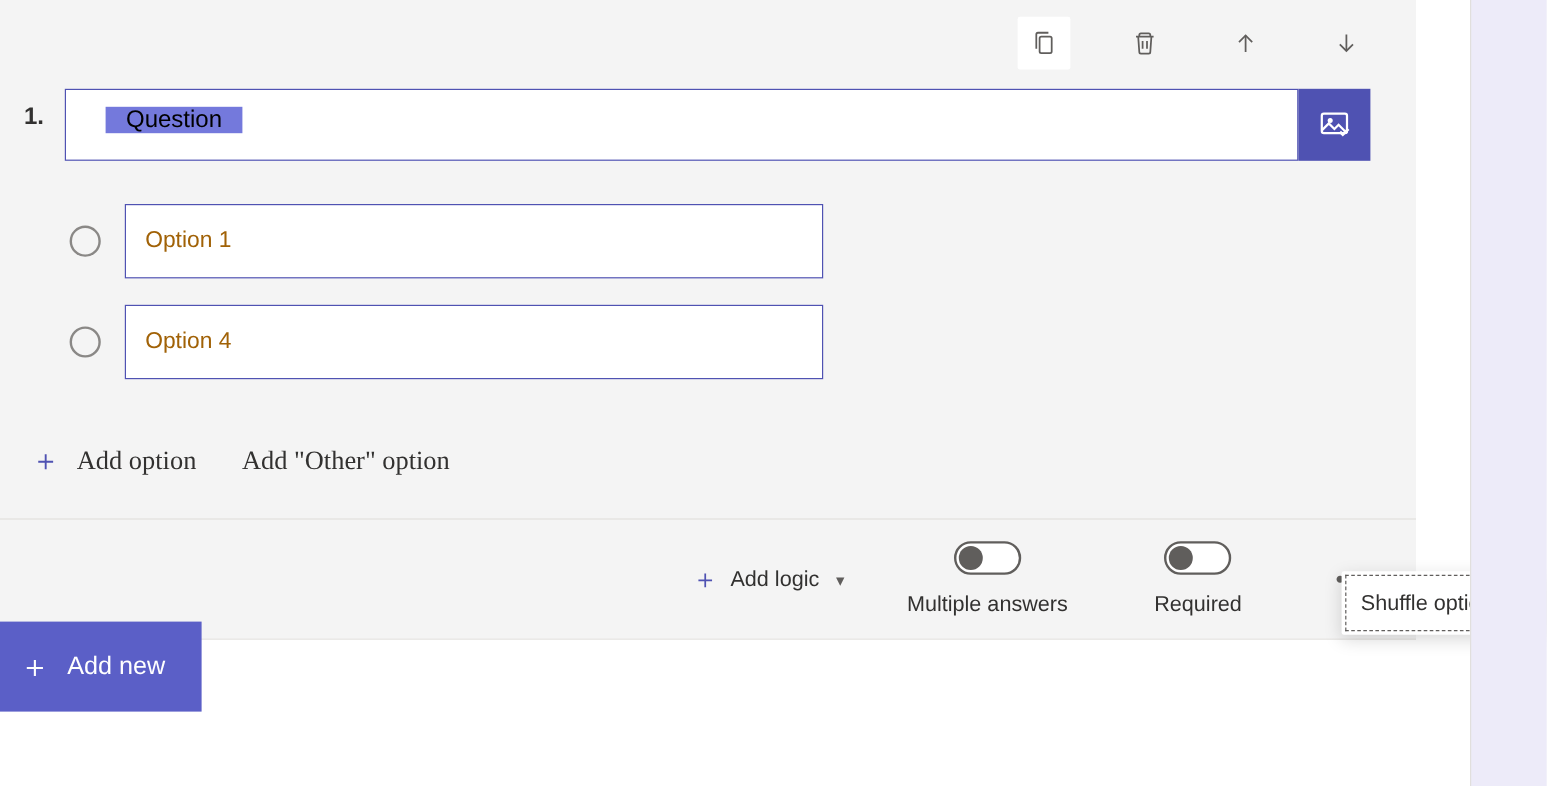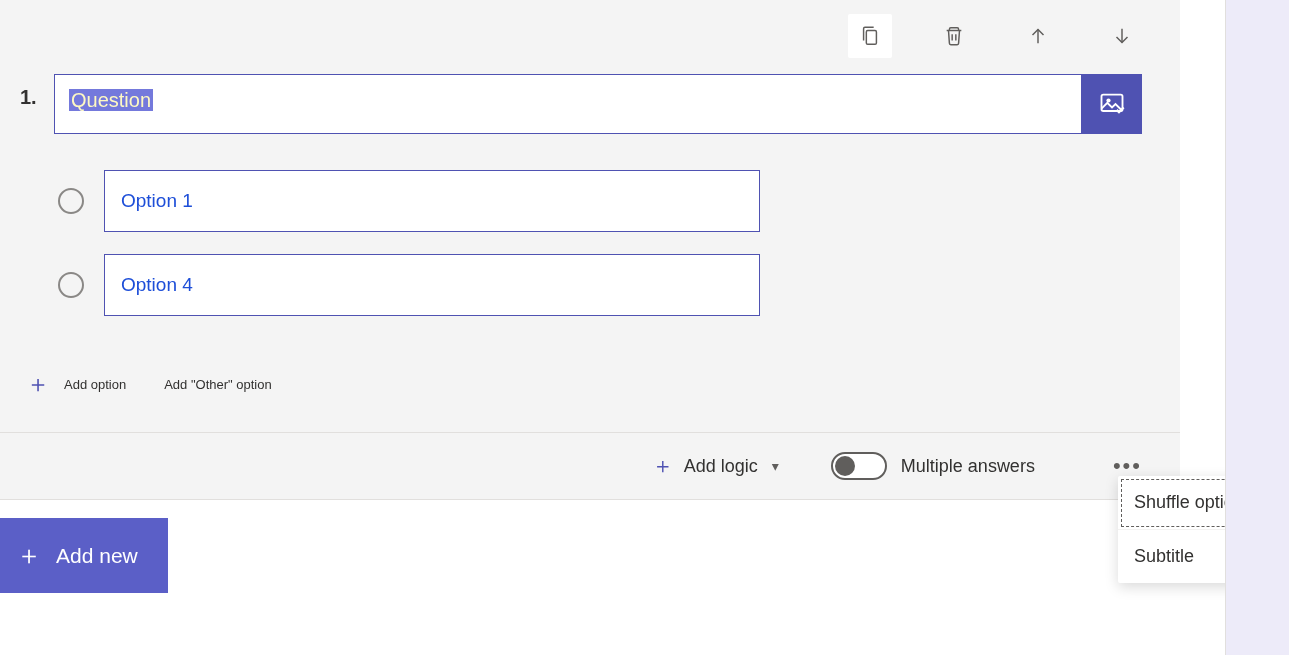--- a/index.html
+++ b/index.html
@@ -62,22 +62,23 @@
     .q-input {
       flex: 1;
       border: 1px solid #4f52b2;
       background: #ffffff;
       padding: 14px 14px;
       font-size: 20px;
       height: 60px;
     }
     .q-input .selected {
       background: #7479dc;
-      color: #fef9c3;
-      padding: 0 2px;
+      color: #000000;
+      padding: 0 17px;
+      margin-left: 19px;
     }
     .media-btn {
       width: 60px;
       background: #4f52b2;
       display: flex;
       align-items: center;
       justify-content: center;
       cursor: pointer;
       color: #ffffff;
     }
@@ -92,45 +93,46 @@
     }
     .radio {
       width: 26px;
       height: 26px;
       border: 2px solid #8a8886;
       border-radius: 50%;
       margin-right: 20px;
       flex-shrink: 0;
     }
     .opt-input {
-      width: 656px;
+      width: 582px;
       height: 62px;
       border: 1px solid #4f52b2;
       background: #ffffff;
       padding: 0 16px;
       font-size: 19px;
-      color: #1d4ed8;
+      color: #a16207;
       display: flex;
       align-items: center;
     }
     .add-row {
       display: flex;
       align-items: center;
       gap: 14px;
       padding: 22px 0 32px 26px;
     }
     .plus-icon {
       color: #4f52b2;
       font-size: 24px;
       font-weight: 300;
     }
     .add-opt, .add-other {
-      font-size: 13px;
-      color: #323130;
-      cursor: pointer;
+      font-size: 22px;
+      color: #323130;
+      cursor: pointer;
+      font-family: Liberation Serif, serif;
     }
     .add-other { margin-left: 24px; }
     .footer {
       display: flex;
       align-items: center;
       justify-content: flex-end;
       gap: 22px;
       padding: 18px 32px 18px 0;
       border-top: 1px solid #e1dfdd;
       background: #f4f4f4;
@@ -143,20 +145,21 @@
       cursor: pointer;
       margin-right: 30px;
     }
     .add-logic .plus { color: #4f52b2; font-size: 22px; }
     .chev { font-size: 14px; color: #605e5c; margin-left: 4px; }
     .toggle-group {
       display: flex;
       align-items: center;
       gap: 14px;
       margin-right: 50px;
+      flex-direction: column;
     }
     .toggle {
       width: 56px;
       height: 28px;
       border: 2px solid #605e5c;
       border-radius: 14px;
       background: #ffffff;
       position: relative;
       cursor: pointer;
     }
@@ -298,30 +301,35 @@
       <span class="plus">＋</span>
       <span>Add logic</span>
       <span class="chev">▾</span>
     </div>
     <div class="toggle-group">
       <div class="toggle">
           <div class="knob"></div>
         </div>
       <span>Multiple answers</span>
     </div>
+    <div class="toggle-group">
+      <div class="toggle">
+          <div class="knob"></div>
+        </div>
+      <span>Required</span>
+    </div>
     <div class="more-btn">
       <span>•••</span>
     </div>
   </div>
 
 </div>
 
 <div class="add-new-btn">
   <span class="plus-lg">＋</span>
   <span>Add new</span>
 </div>
 
 <div class="dropdown">
   <div class="dd-item focused">Shuffle options</div>
-  <div class="dd-item">Subtitle</div>
 </div>
 
 <div class="right-rail"></div>
 
 </body></html>

